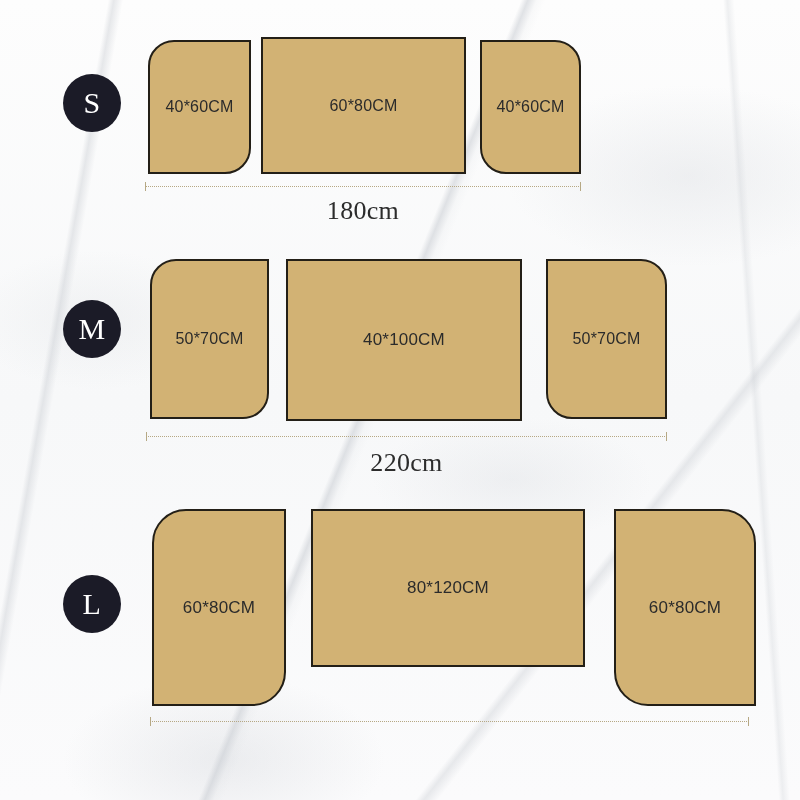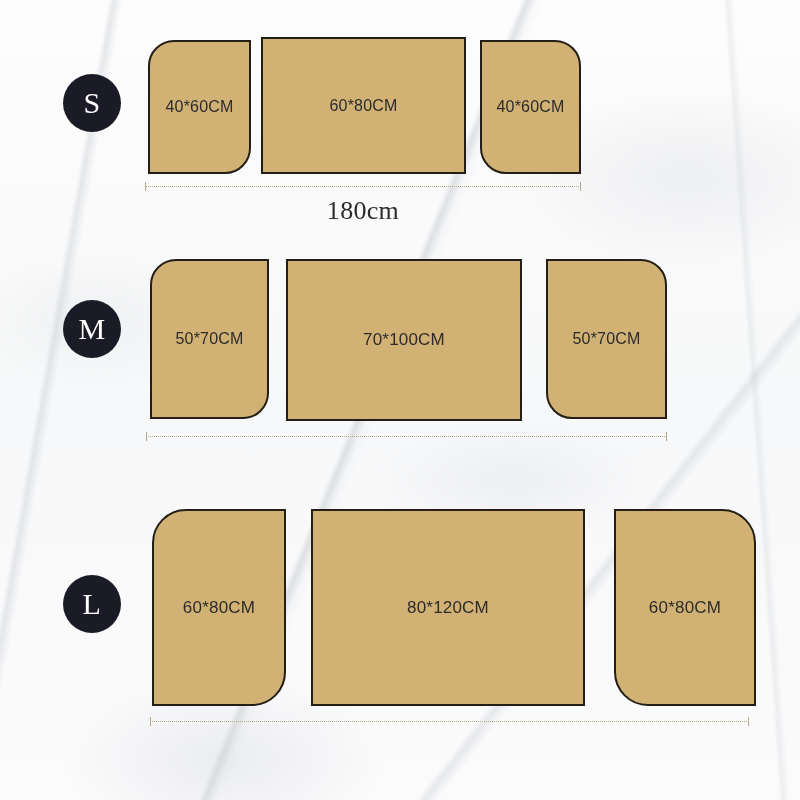--- a/index.html
+++ b/index.html
@@ -118,42 +118,43 @@
 
   <div class="badge" style="left:63px;top:300px;background:#1b1b27;">
     <span>M</span>
   </div>
 
   <div class="mat r-tl-br" style="left:150px;top:259px;width:119px;height:160px;background:#d2b274;">
     <span>50*70CM</span>
   </div>
 
   <div class="mat r-none big-type" style="left:286px;top:259px;width:236px;height:162px;background:#d2b274;">
-    <span>70*100CM</span>
+    <span>40*100CM</span>
   </div>
 
   <div class="mat r-tr-bl" style="left:546px;top:259px;width:121px;height:160px;background:#d2b274;">
     <span>50*70CM</span>
   </div>
 
   <div class="dim" style="left:146px;top:432px;width:521px;">
     <span class="cap l"></span>
     <span class="rule"></span>
     <span class="cap r"></span>
   </div>
+  <div class="dim-label" style="left:146px;top:448px;width:521px;">220cm</div>
 
   <div class="badge" style="left:63px;top:575px;background:#1b1b27;">
     <span>L</span>
   </div>
 
   <div class="mat r-tl-br lg big-type" style="left:152px;top:509px;width:134px;height:197px;background:#d2b274;">
     <span>60*80CM</span>
   </div>
 
-  <div class="mat r-none big-type" style="left:311px;top:509px;width:274px;height:197px;background:#d2b274;">
+  <div class="mat r-none big-type" style="left:311px;top:509px;width:274px;height:158px;background:#d2b274;">
     <span>80*120CM</span>
   </div>
 
   <div class="mat r-tr-bl lg big-type" style="left:614px;top:509px;width:142px;height:197px;background:#d2b274;">
     <span>60*80CM</span>
   </div>
 
   <div class="dim" style="left:150px;top:717px;width:599px;">
     <span class="cap l"></span>
     <span class="rule"></span>

